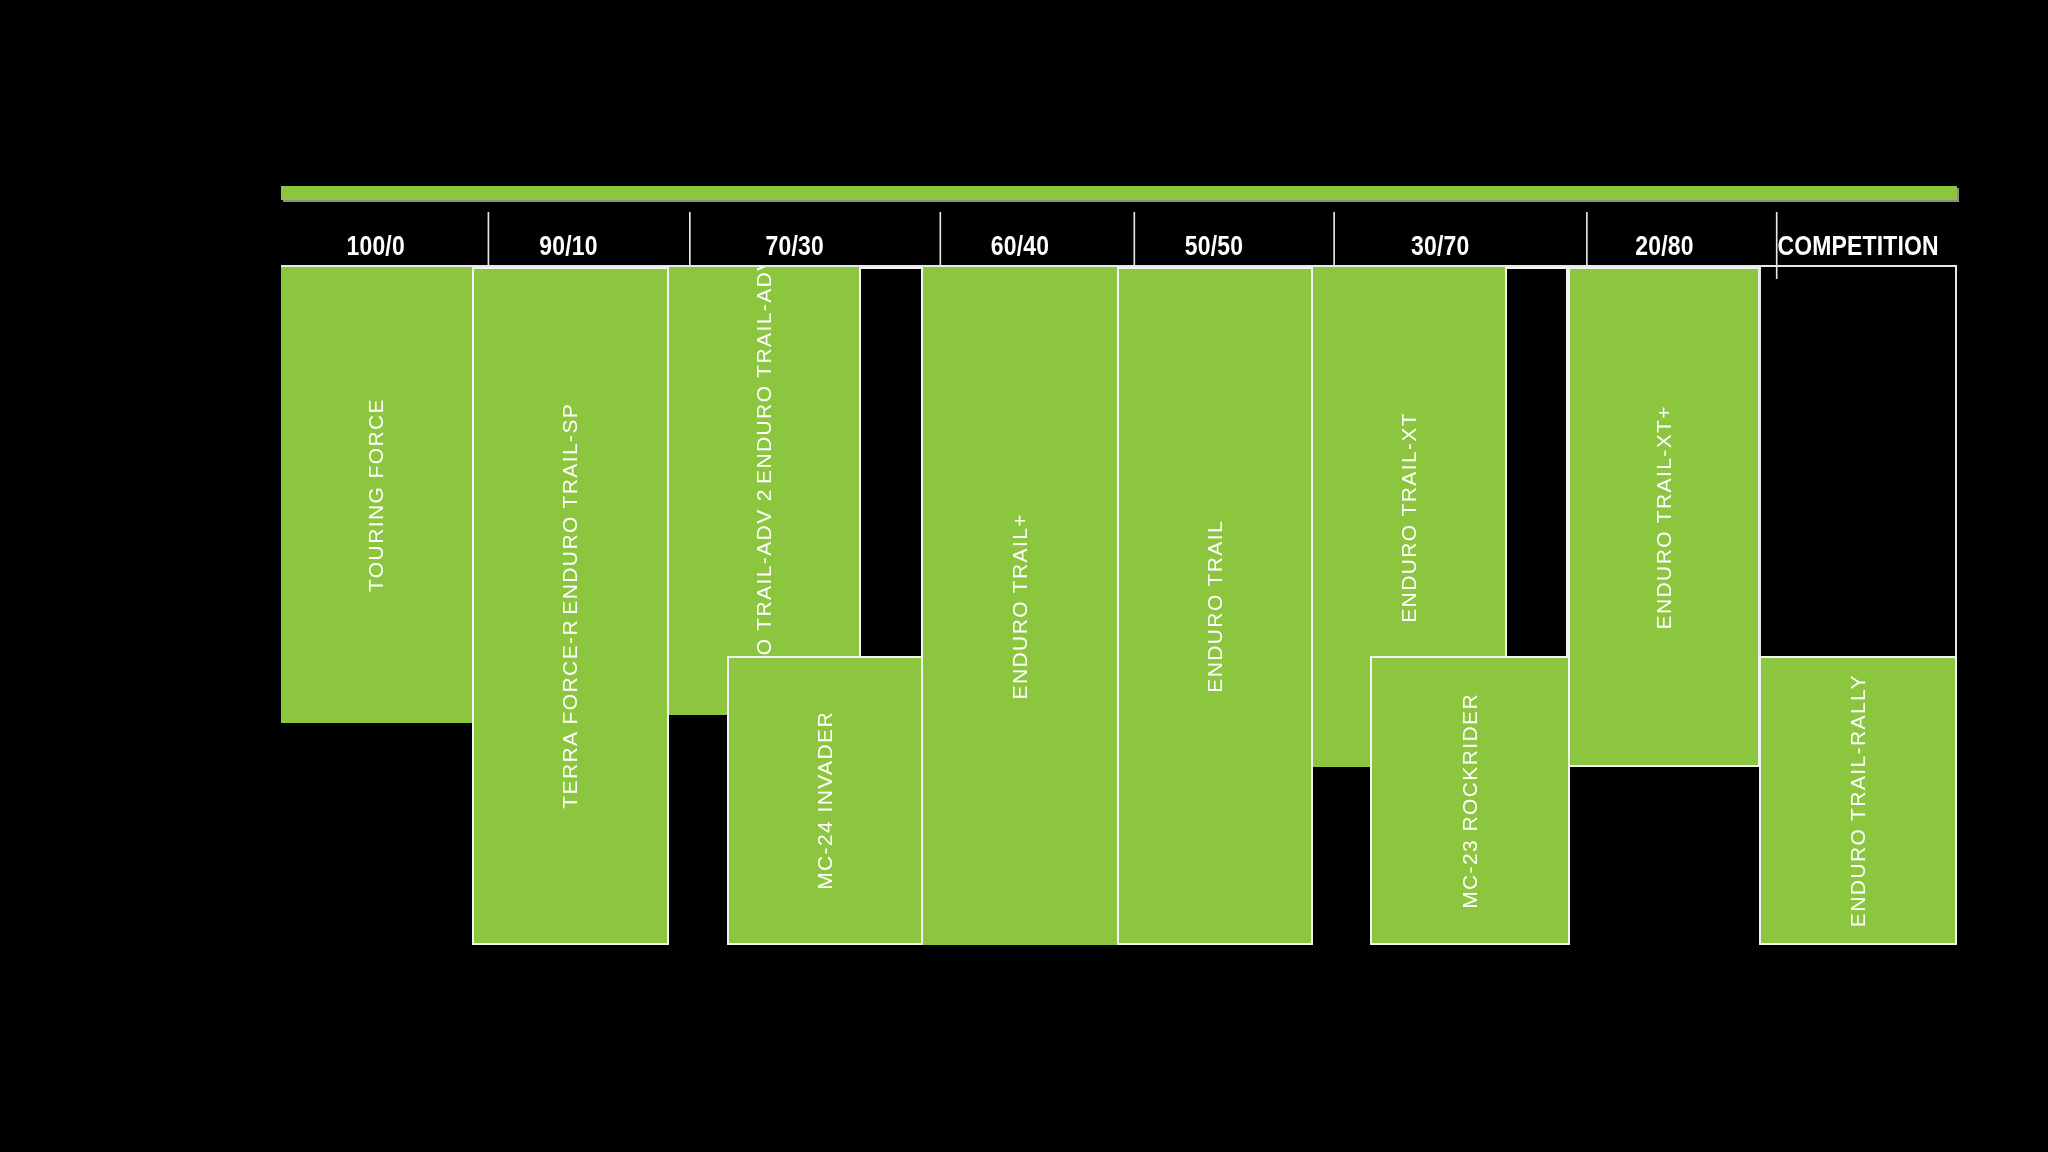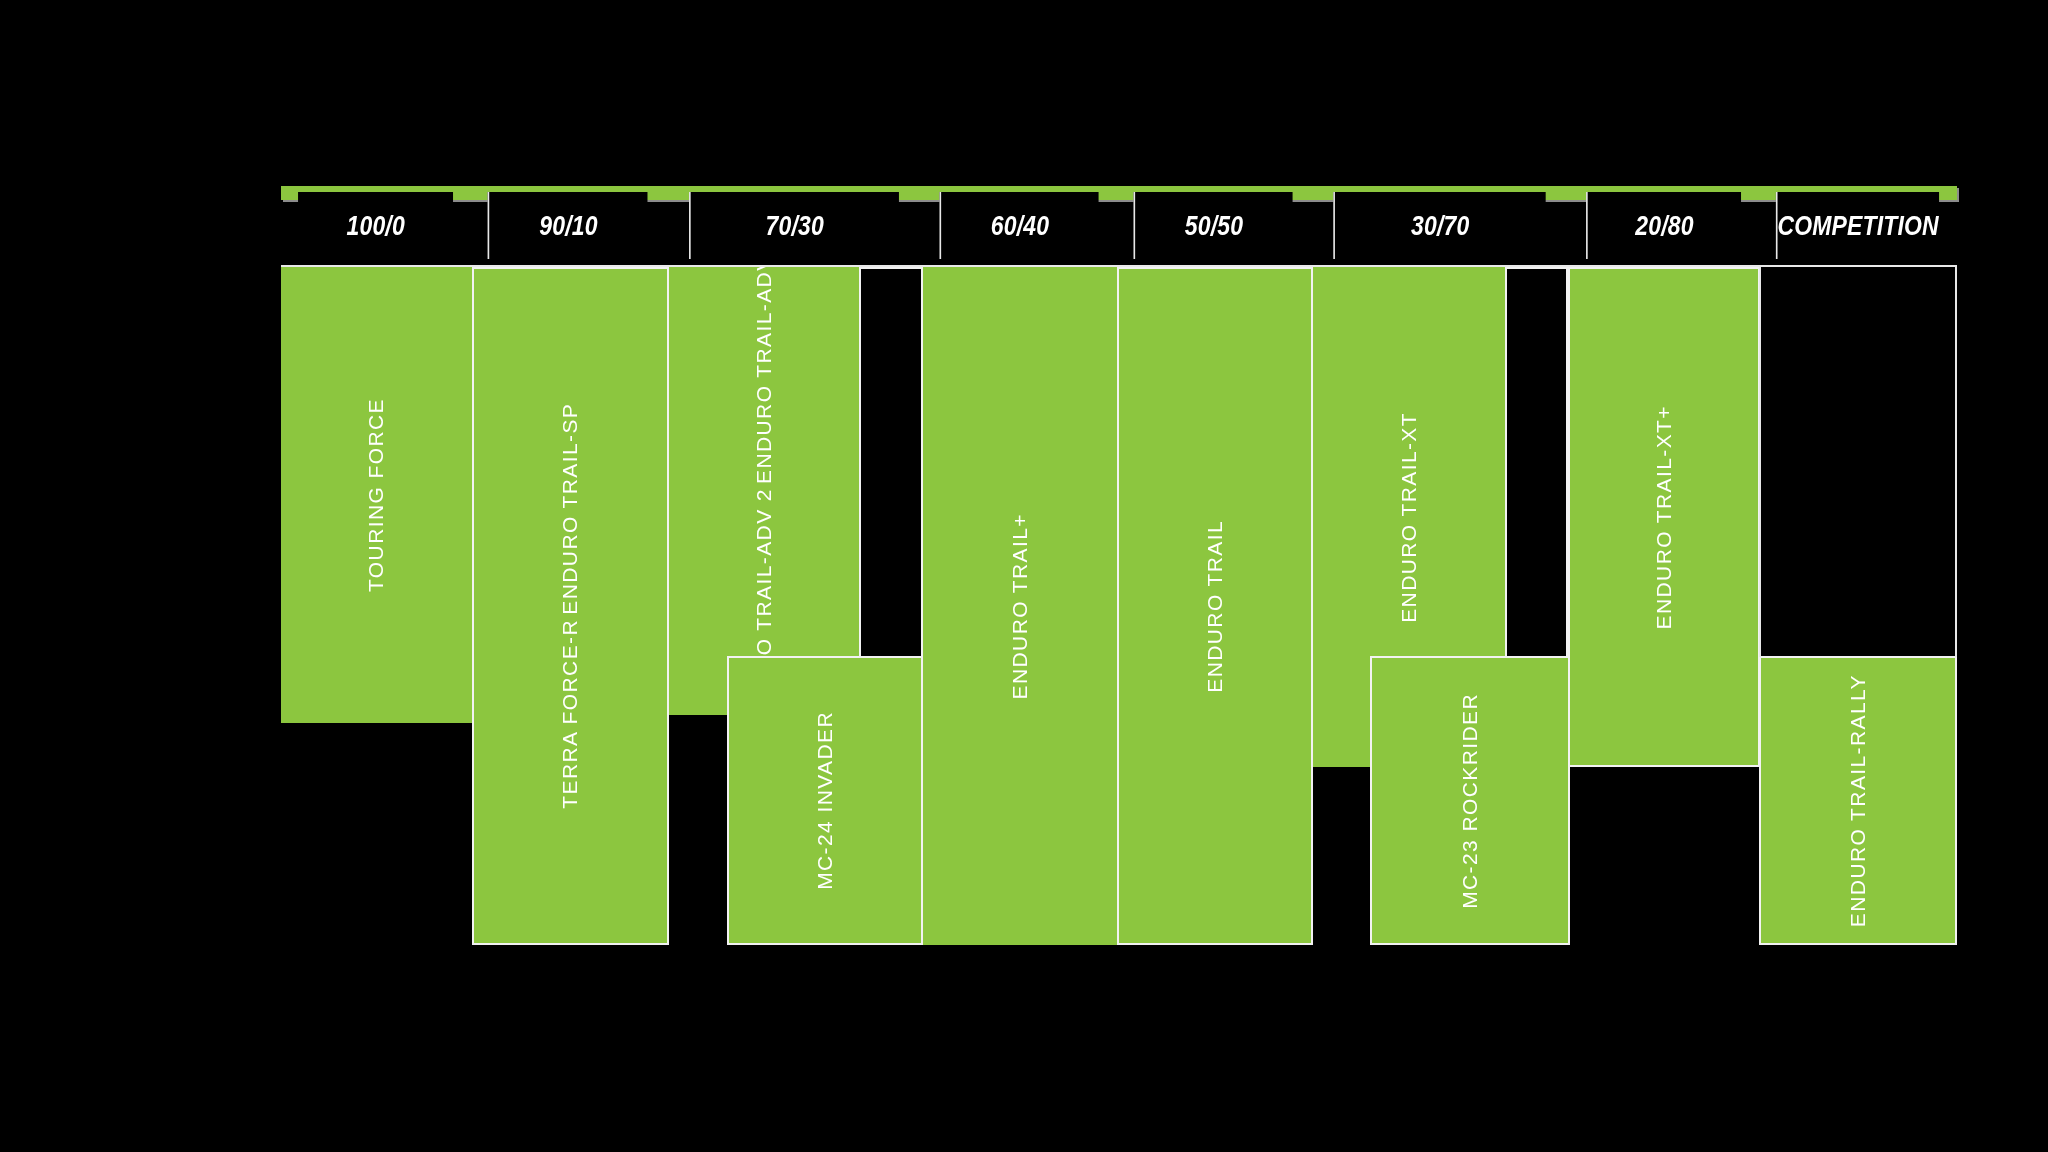--- a/index.html
+++ b/index.html
@@ -58,21 +58,21 @@
   
   .col-sep{position:absolute;width:2px;background:#e8e8e8;}
 </style>
 </head>
 <body>
 
 <div id="stage">
 
   <div class="top-rail" style="left:281px; top:186px; width:1676px; height:14px;"></div>
 
-  <div class="header-row" style="left:281px; top:192px; width:1676px; height:67px;font-style:italic;">
+  <div class="header-row" style="left:281px; top:212px; width:1676px; height:67px;">
 
     <div class="hdr-cell" style="width:191px;">
       <span class="hdr-text">100/0</span>
     </div>
     <div class="hdr-cell" style="width:195px;">
       <span class="hdr-text">90/10</span>
     </div>
     <div class="hdr-cell" style="width:256px;">
       <span class="hdr-text">70/30</span>
     </div>

